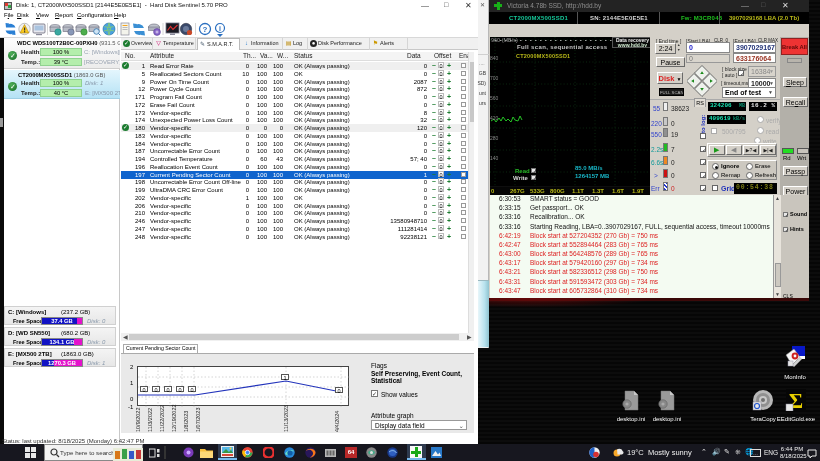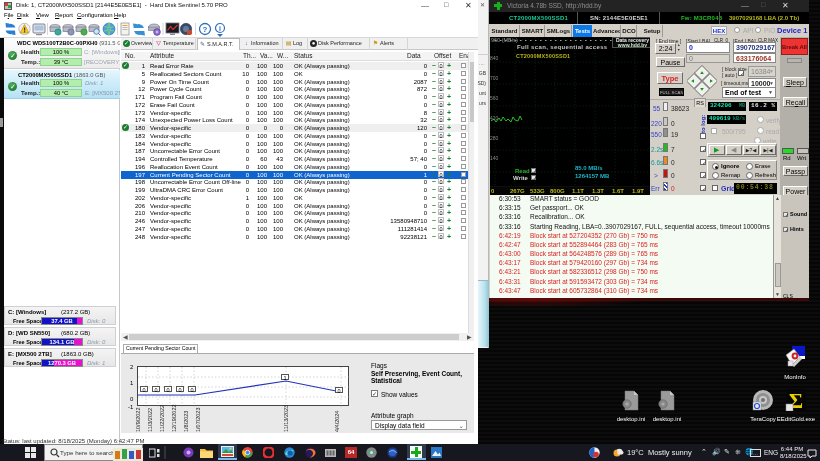--- a/index.html
+++ b/index.html
@@ -637,35 +637,20 @@
   <div id="vic-info">
     <span class="abs" style="left:20px;top:3px;font-size:6px;font-weight:bold;color:#16c99a;letter-spacing:0.2px;">CT2000MX500SSD1</span>
     <span class="abs" style="left:88px;top:0;width:1px;height:12px;background:#555;"></span>
     <span class="abs" style="left:101px;top:3px;font-size:6px;font-weight:bold;color:#d8d8d8;letter-spacing:0.2px;">SN: 2144E5E0E5E1</span>
     <span class="abs" style="left:170px;top:0;width:1px;height:12px;background:#555;"></span>
     <span class="abs" style="left:192px;top:3px;font-size:6px;font-weight:bold;color:#20c020;letter-spacing:0.2px;">Fw: M3CR043</span>
     <span class="abs" style="left:230px;top:0;width:1px;height:12px;background:#555;"></span>
     <span class="abs" style="left:240px;top:3px;font-size:6px;font-weight:bold;color:#b8b818;white-space:nowrap;">3907029168 LBA (2.0 Tb)</span>
   </div>
   <div class="abs" style="left:0;top:12px;width:320px;height:12px;"></div>
-  <div id="vic-tabs">
-    <span class="vtab" style="left:1px;width:30px;">Standard</span>
-    <span class="vtab" style="left:32px;width:24px;">SMART</span>
-    <span class="vtab" style="left:57px;width:26px;">SMLogs</span>
-    <span class="vtab" style="left:84px;width:19px;background:#0c79e8;color:#fff;border:0;">Tests</span>
-    <span class="vtab" style="left:104px;width:28px;">Advanced</span>
-    <span class="vtab" style="left:133px;width:15px;">DCO</span>
-    <span class="vtab" style="left:153px;width:21px;">Setup</span>
-    <span class="abs" style="left:222px;top:2px;width:16px;height:9px;background:#f4f4f4;border:1px solid #aaa;color:#2233cc;font-size:6px;font-weight:bold;text-align:center;line-height:9px;">HEX</span>
-    <span class="abs" style="left:245px;top:3px;width:6px;height:6px;border-radius:50%;background:#fff;border:1px solid #999;"></span>
-    <span class="abs" style="left:254px;top:3px;font-size:6.5px;color:#aaa;">API</span>
-    <span class="abs" style="left:266px;top:3px;width:6px;height:6px;border-radius:50%;background:#fff;border:1px solid #999;"></span>
-    <span class="abs" style="left:275px;top:3px;font-size:6.5px;color:#aaa;">PIO</span>
-    <span class="abs" style="left:288px;top:2px;font-size:7.5px;font-weight:bold;color:#2222cc;">Device 1</span>
-  </div>
   <div id="vic-graph">
     <svg width="163" height="158" style="position:absolute;left:0;top:0;">
       <g stroke="#0e3815" stroke-width="0.7" stroke-dasharray="1 2.2">
         <line x1="0" y1="3" x2="163" y2="3"></line>
           <line x1="0" y1="25" x2="163" y2="25"></line>
           <line x1="0" y1="47" x2="163" y2="47"></line>
           <line x1="0" y1="69" x2="163" y2="69"></line>
           <line x1="0" y1="91" x2="163" y2="91"></line>
           <line x1="0" y1="113" x2="163" y2="113"></line>
           <line x1="0" y1="135" x2="163" y2="135"></line>
@@ -720,21 +705,21 @@
     <span class="vlbl" style="left:83px;top:1px;">[End LBA]</span>
     <span class="vlbl" style="left:108px;top:1px;font-size:4.5px;">CLR MAX</span>
     <div class="abs btn3d" style="left:5px;top:6px;width:21px;height:11px;font-size:7px;text-align:center;line-height:10px;">2:24</div>
     <span class="abs" style="left:27px;top:6px;width:5px;height:11px;font-size:3.5px;color:#333;line-height:5px;">▲<br>▼</span>
     <div class="abs vinp" style="left:36px;top:5px;width:44px;height:11px;color:#2222cc;">0</div>
     <div class="abs vinp" style="left:83px;top:5px;width:43px;height:11px;color:#223377;">3907029167</div>
     <div class="abs btn3d" style="left:6px;top:20px;width:29px;height:10px;font-size:7px;text-align:center;line-height:9px;">Pause</div>
     <div class="abs" style="left:36px;top:17px;width:44px;height:9px;background:#d8d4cc;border:1px solid #999;font-size:7px;color:#777;padding-left:2px;">0</div>
     <div class="abs vinp" style="left:83px;top:16px;width:43px;height:10px;color:#993322;">633176064</div>
     <div class="abs btn3d" style="left:7px;top:35px;width:26px;height:12px;text-align:center;">
-      <span style="font-size:7.5px;font-weight:bold;color:#dd2222;line-height:11px;">Type</span> <span style="font-size:5px;">▼</span>
+      <span style="font-size:7.5px;font-weight:bold;color:#dd2222;line-height:11px;">Disk</span> <span style="font-size:5px;">▼</span>
     </div>
     <svg class="abs" style="left:37px;top:28px;" width="30" height="32" viewBox="0 0 30 32">
       <g>
         <rect x="9.7" y="2.7" width="10.6" height="10.6" transform="rotate(45 15 8)" fill="#eef1ec" stroke="#555" stroke-width="0.8"></rect>
         <rect x="9.7" y="18.7" width="10.6" height="10.6" transform="rotate(45 15 24)" fill="#eef1ec" stroke="#555" stroke-width="0.8"></rect>
         <rect x="1.7" y="10.7" width="10.6" height="10.6" transform="rotate(45 7 16)" fill="#eef1ec" stroke="#555" stroke-width="0.8"></rect>
         <rect x="17.7" y="10.7" width="10.6" height="10.6" transform="rotate(45 23 16)" fill="#eef1ec" stroke="#555" stroke-width="0.8"></rect>
         <path d="M15 6.2 l1.8 2.8 h-3.6 Z" fill="#1a8a1a"></path>
         <path d="M15 25.8 l1.8 -2.8 h-3.6 Z" fill="#1a8a1a"></path>
         <path d="M4.2 16 l2.8 -1.8 v3.6 Z" fill="#1a8a1a"></path>

